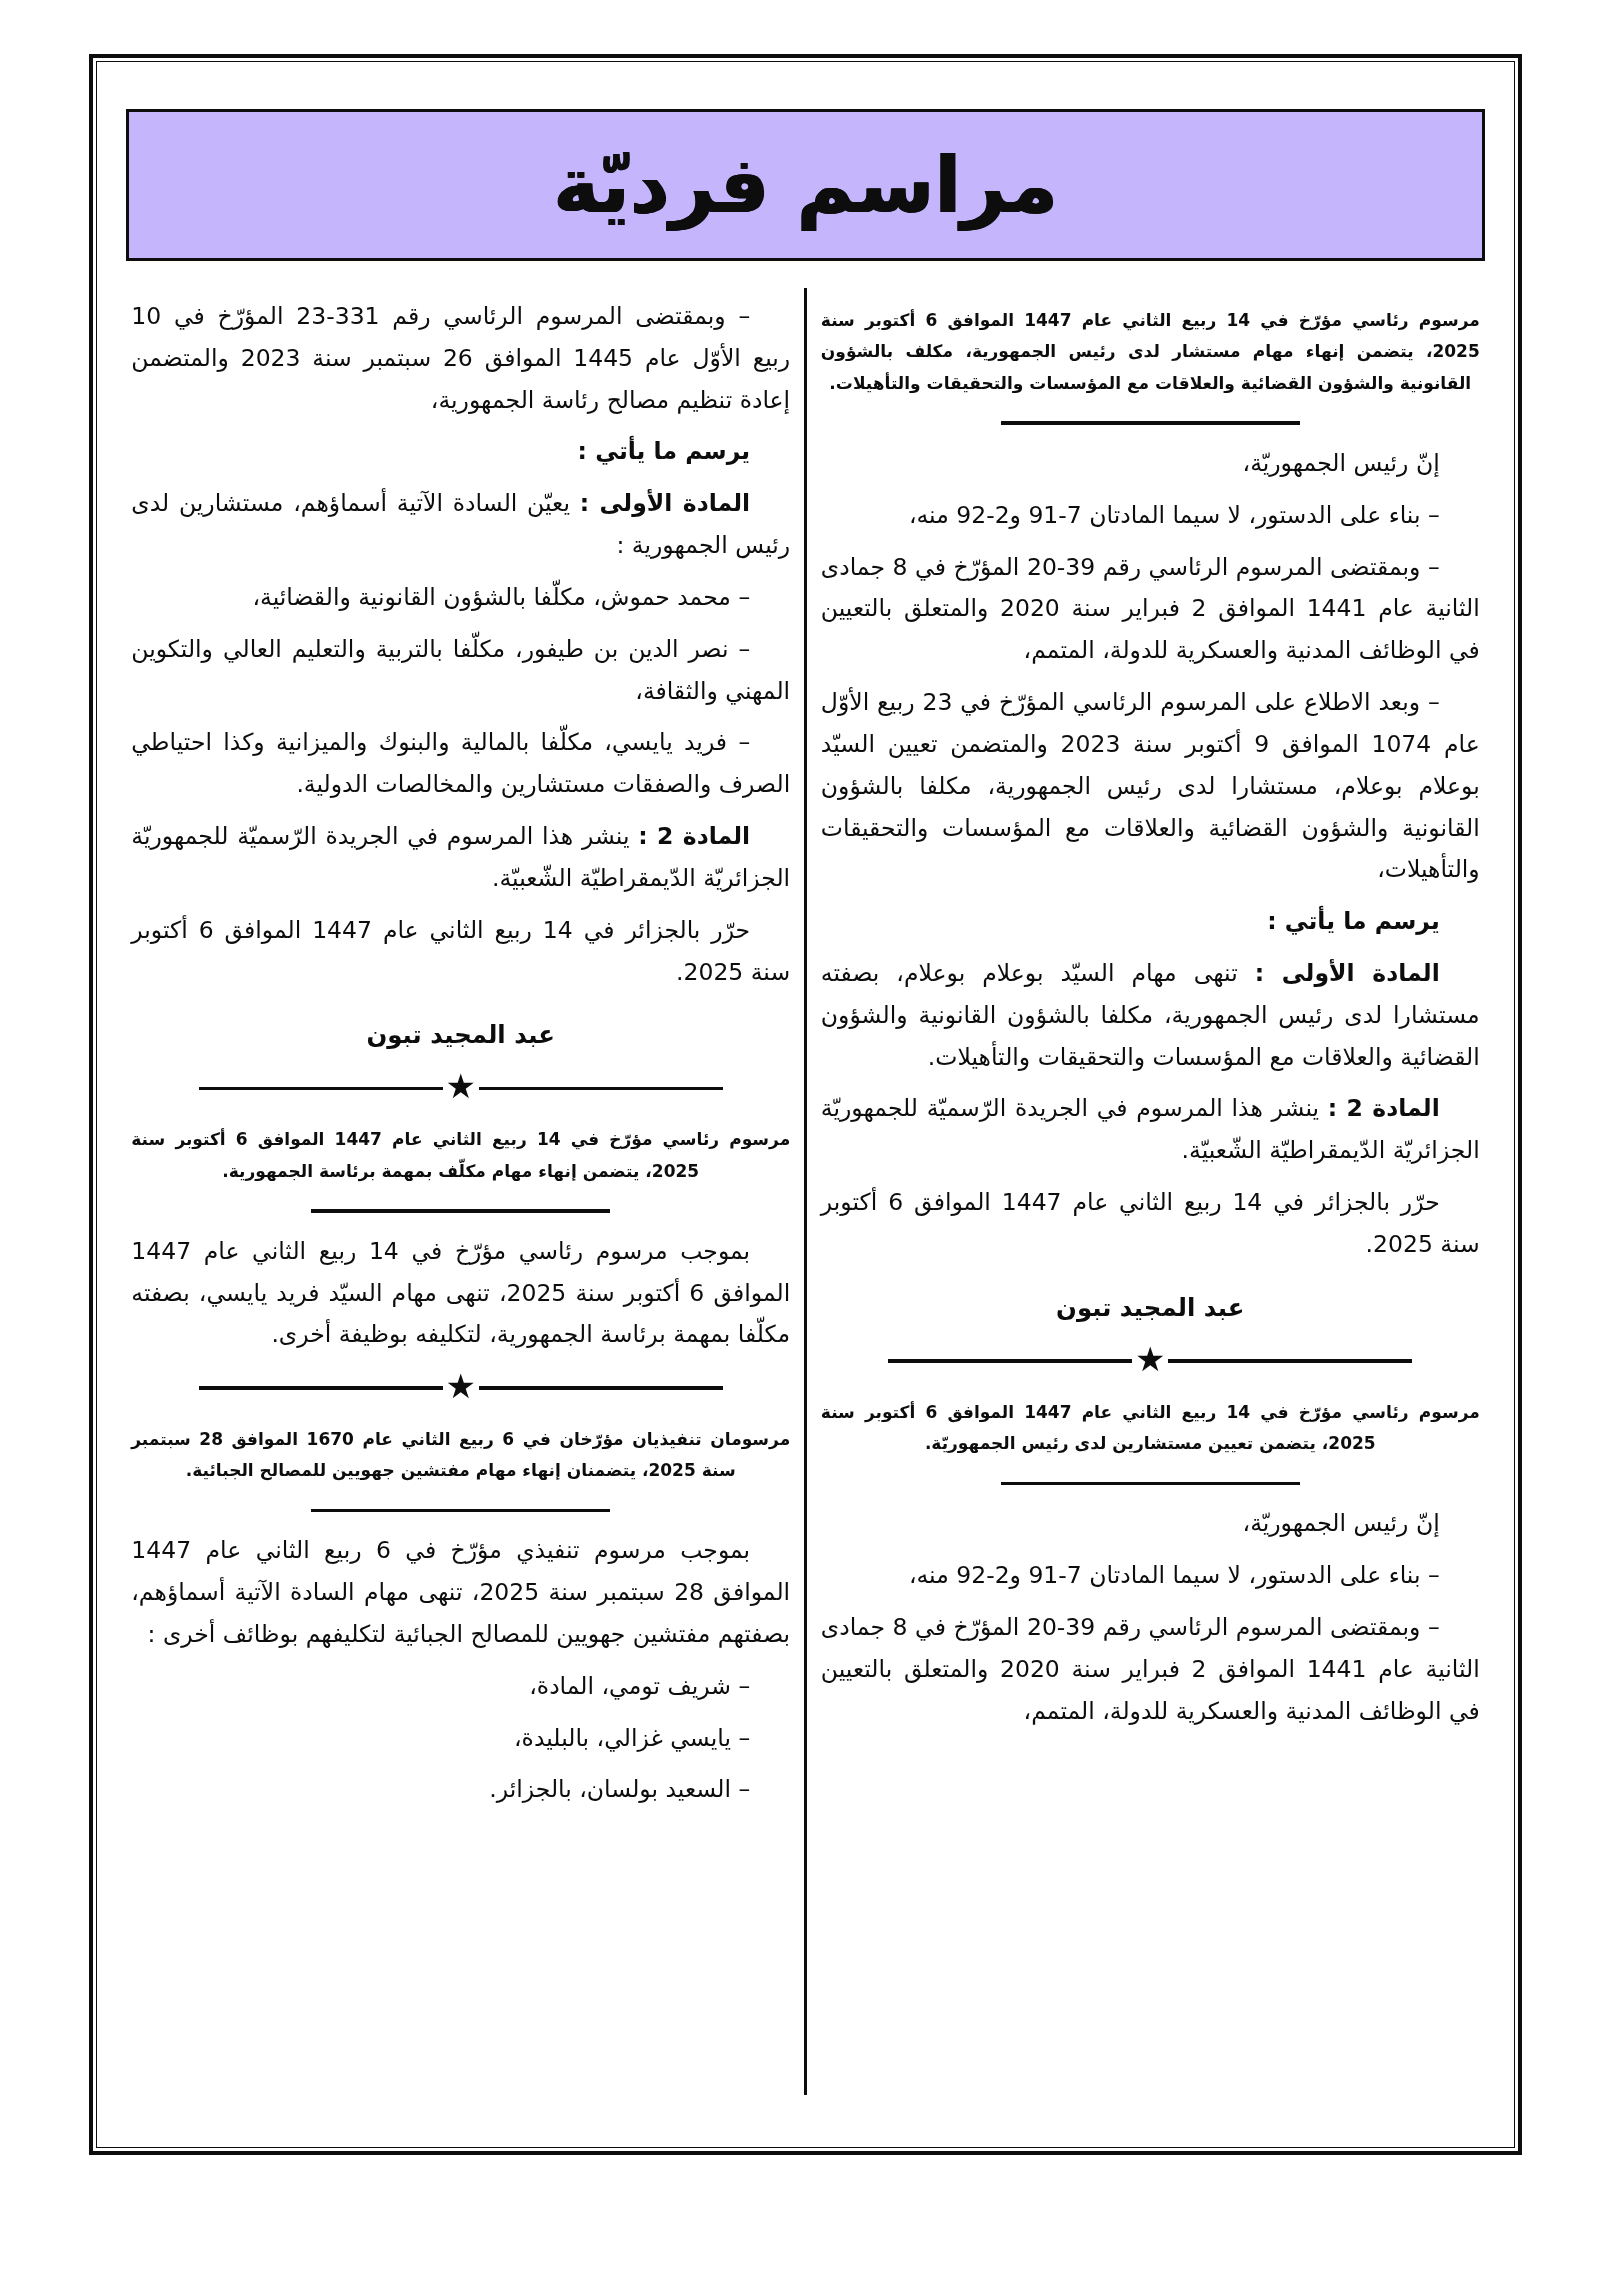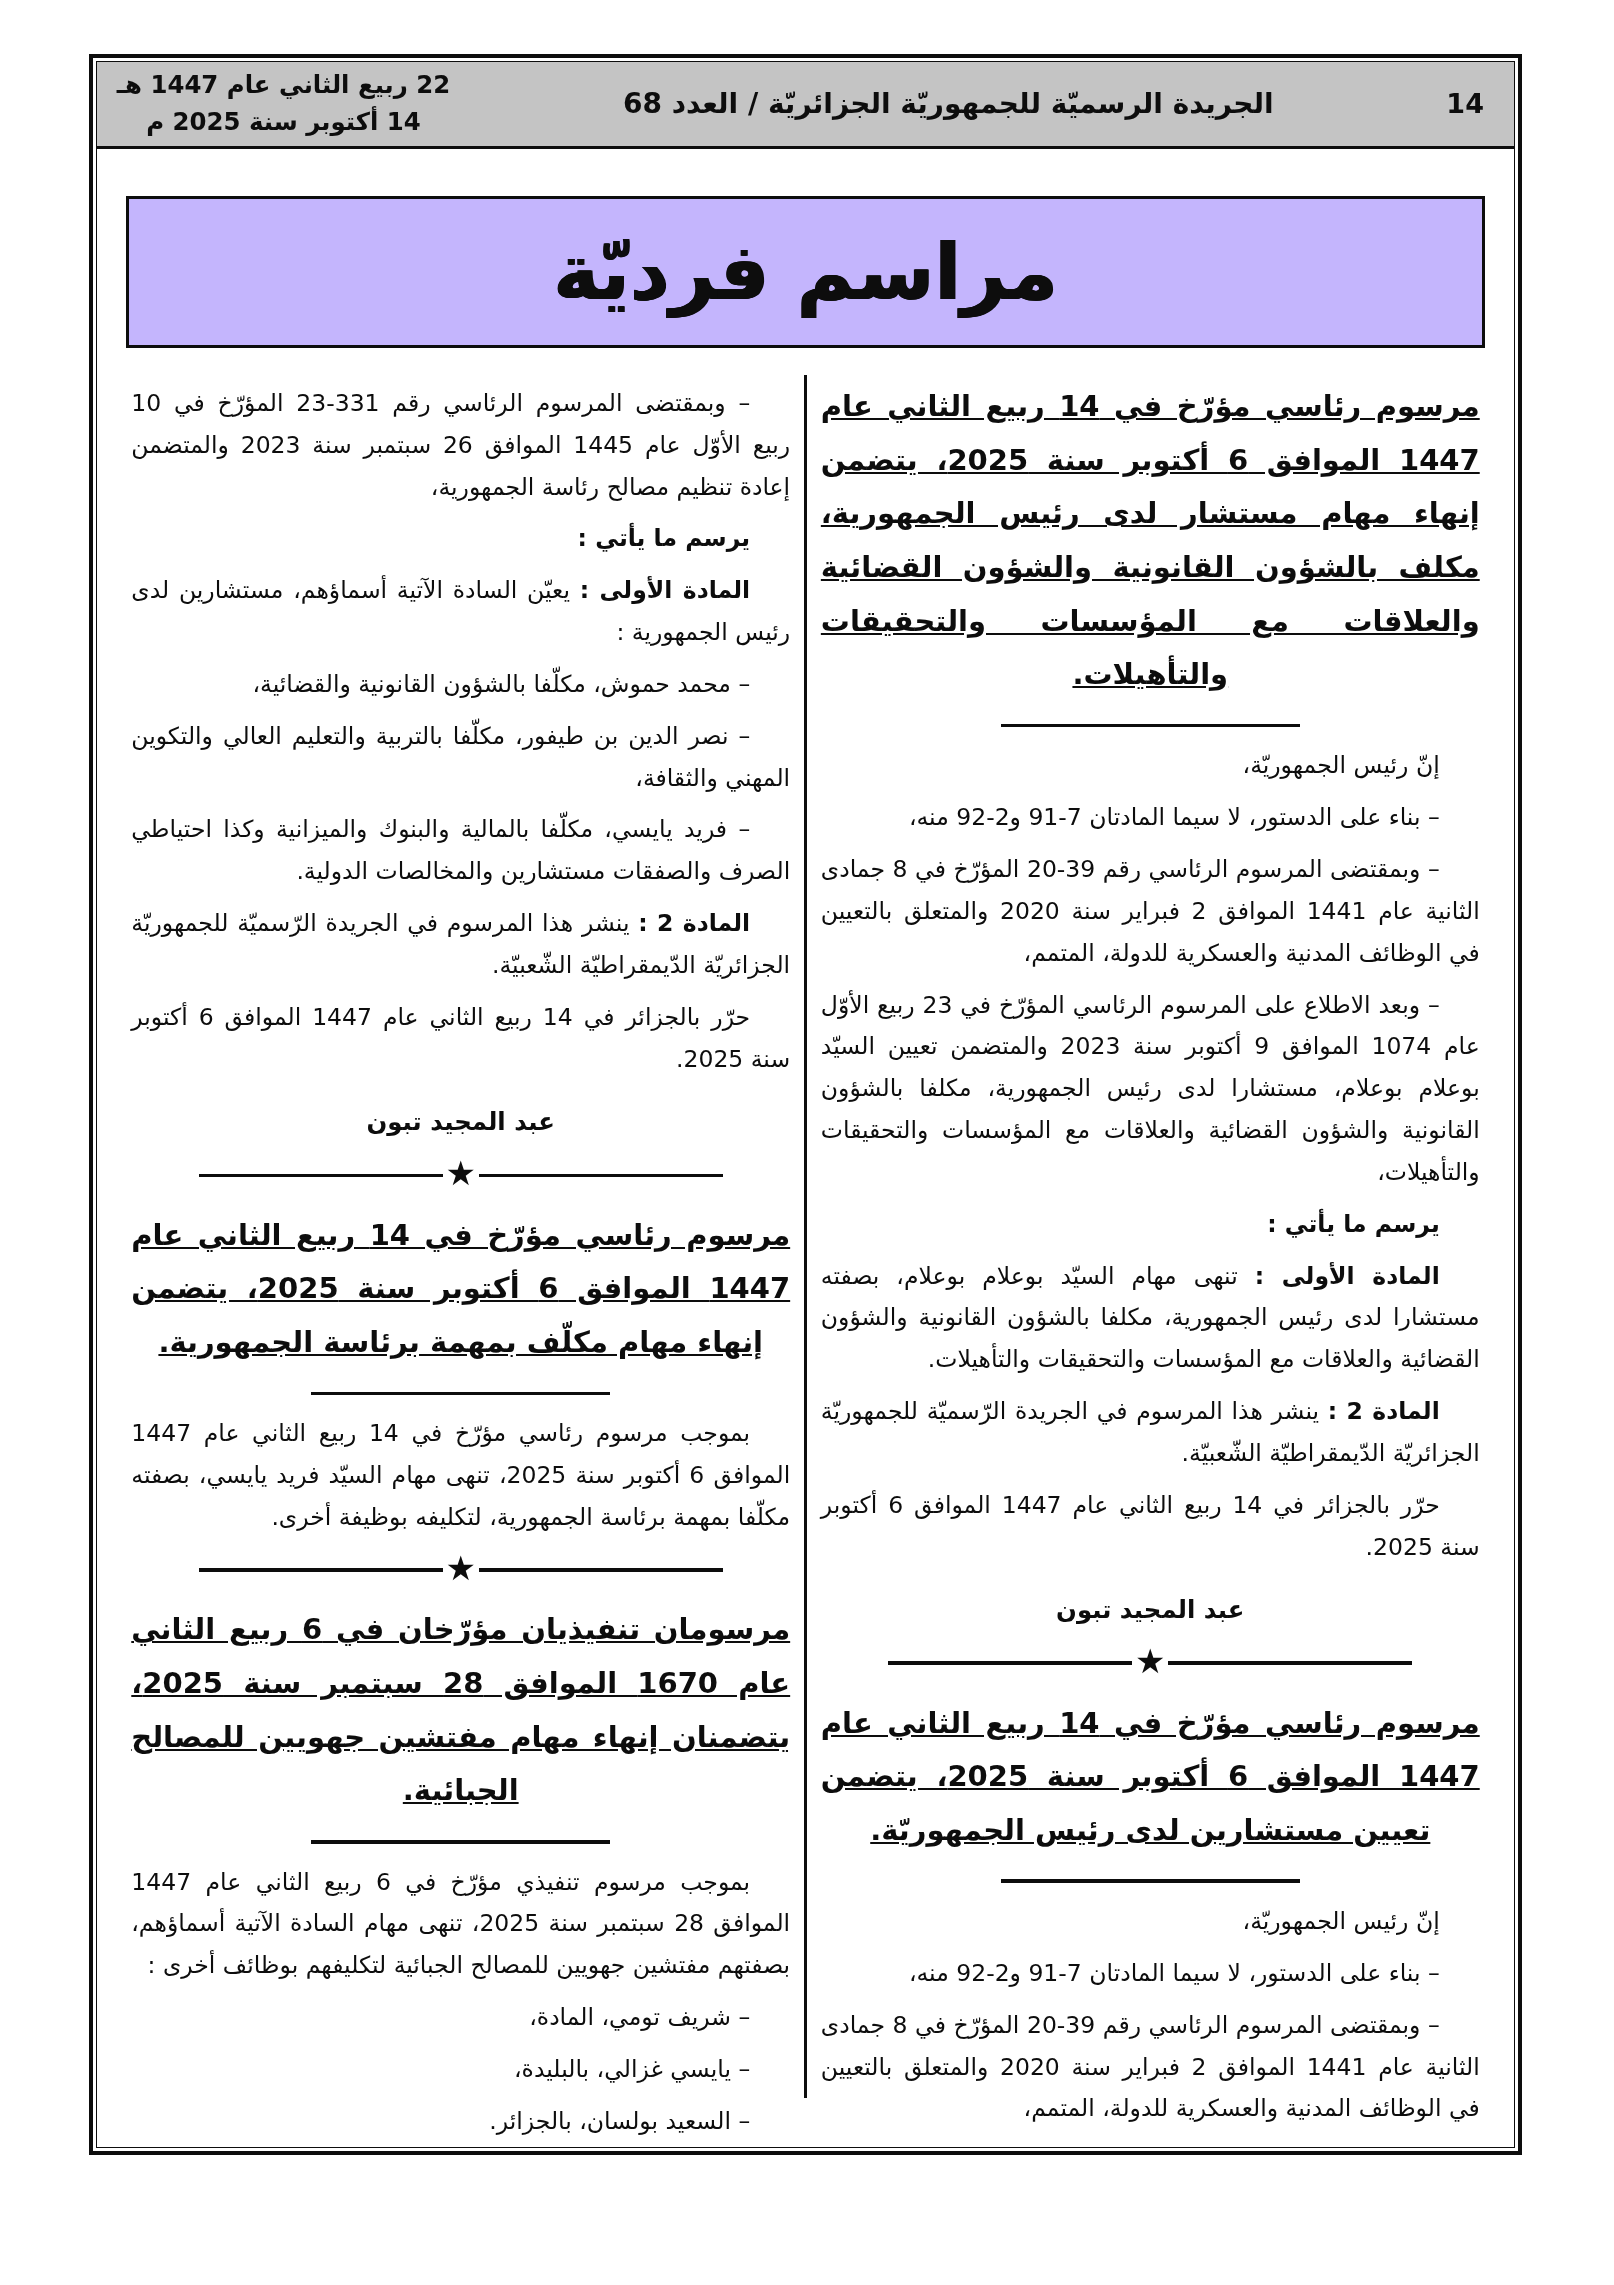--- a/index.html
+++ b/index.html
@@ -38,45 +38,37 @@
   
   .columns{
     margin:23.5px 31px 0;flex:1 1 auto;overflow:hidden;
     display:grid;grid-template-columns:1fr 23.5px 1fr;direction:rtl;
   }
   .col{font-size:23.5px;line-height:1.78;padding:1.8px 3.6px 0;overflow:hidden;}
   .divider-track{display:flex;justify-content:center;}
   .vdivider{width:2.7px;background:#0d0d0d;height:97%;margin-top:3.6px;}
   
   .heading{
-    font-weight:700;font-size:29px;line-height:1.85;
-    text-align:justify;text-align-last:center;margin:7px 0 9px;text-decoration:underline;
+    font-weight:700;font-size:17px;line-height:1.85;
+    text-align:justify;text-align-last:center;margin:19px 0 9px;
   }
   .para{text-align:justify;text-indent:40px;margin:10px 0;}
   .para .lead{font-weight:700;}
   .rule{width:299px;height:3.6px;background:#0d0d0d;margin:22px auto 18px;}
   .signature{font-weight:700;text-align:center;font-size:24.4px;margin:20px 0 5.4px;}
   .star-divider{display:flex;align-items:center;justify-content:center;margin:14.5px 0 16.3px;}
   .star-divider .bar{width:244px;height:3.6px;background:#0d0d0d;}
   .star-divider .star{font-size:34px;line-height:1;margin:0 2.7px;transform:translateY(-1.8px);}
 </style>
 </head>
 <body>
 
 <div class="frame">
   <div class="frame-inner">
 
-    <div class="band">
-      <div class="dates">
-        <div>22 ربيع الثاني عام 1447 هـ</div>
-        <div>14 أكتوبر سنة 2025 م</div>
-      </div>
-      <div class="jtitle">الجريدة الرسميّة للجمهوريّة الجزائريّة / العدد 68</div>
-      <div class="pagenum">14</div>
-    </div>
 
     <div class="banner">
       <div class="stitle">مراسم فرديّة</div>
     </div>
 
     <div class="columns">
       <div class="col" id="col-right">
           <div class="heading">مرسوم رئاسي مؤرّخ في 14 ربيع الثاني عام 1447 الموافق 6 أكتوبر سنة 2025، يتضمن إنهاء مهام مستشار لدى رئيس الجمهورية، مكلف بالشؤون القانونية والشؤون القضائية والعلاقات مع المؤسسات والتحقيقات والتأهيلات.</div>
           <div class="rule"></div>
           <div class="para"><span>إنّ رئيس الجمهوريّة،</span></div>

